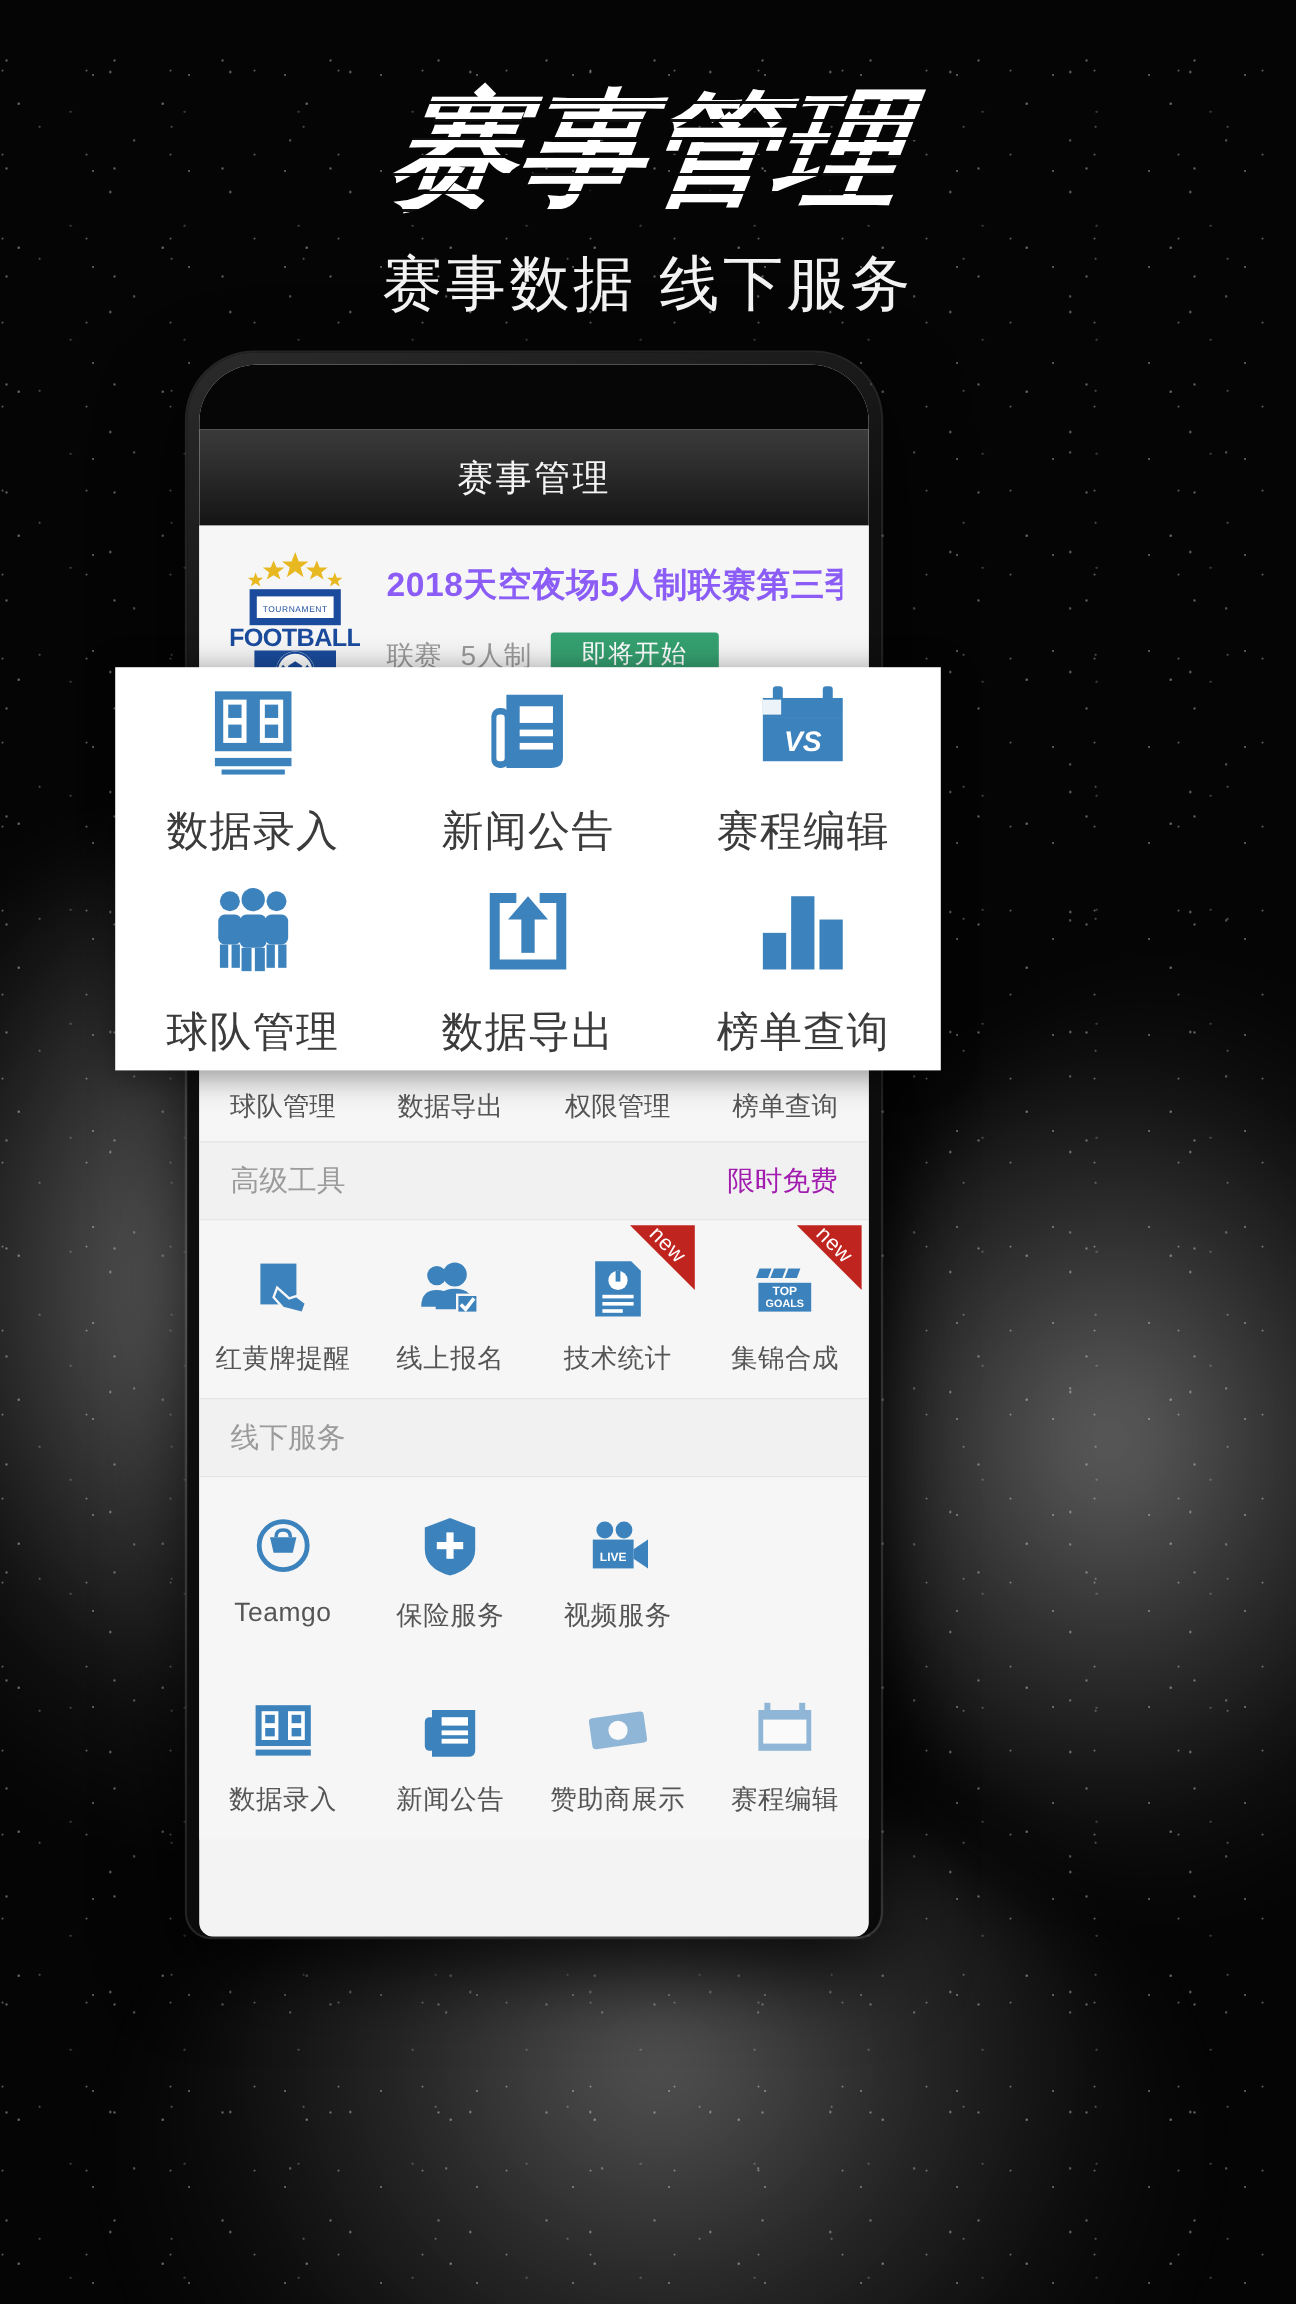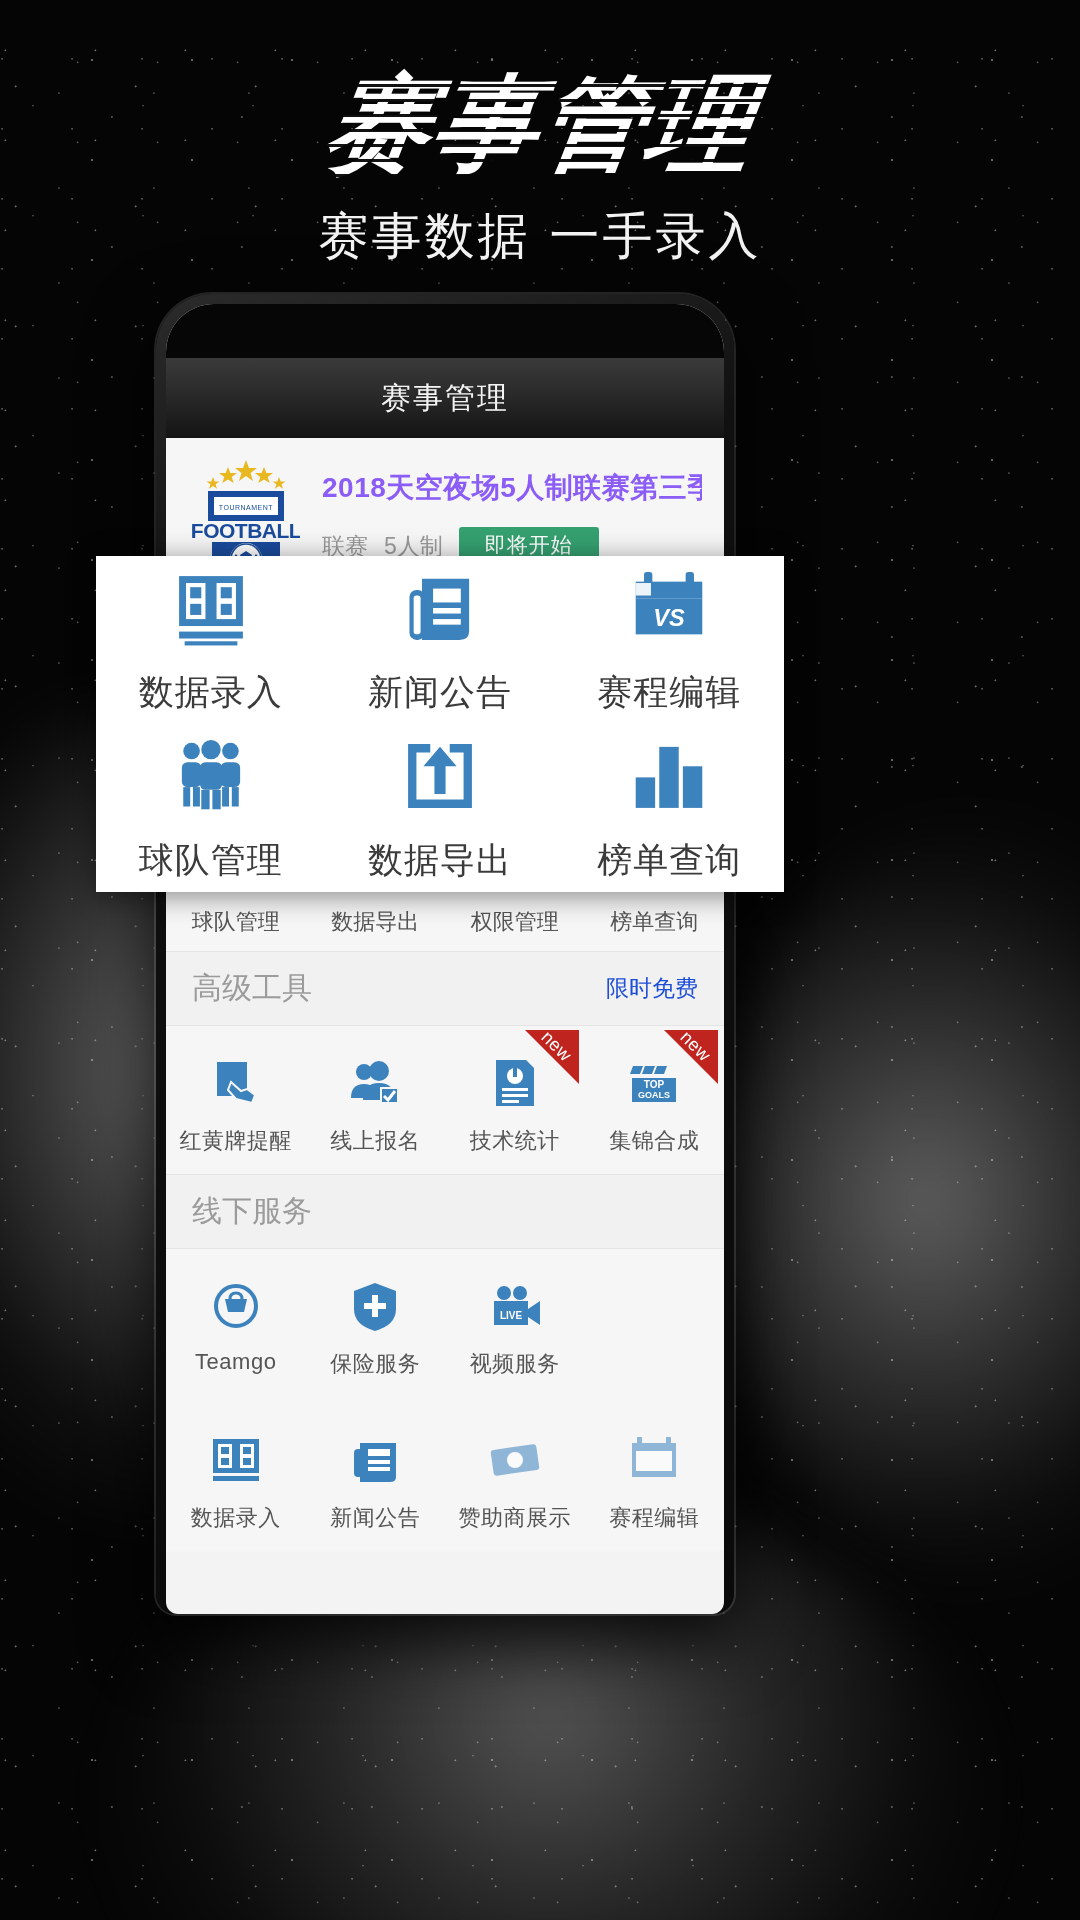--- a/index.html
+++ b/index.html
@@ -128,22 +128,22 @@
     background:#35a070; color:#fff; font-size:21px;
     padding:4px 26px 6px; border-radius:3px; letter-spacing:1px;
   }
 
   
   .sec-head{
     display:flex; justify-content:space-between; align-items:center;
     padding:16px 26px; background:#f1f1f1;
     border-top:1px solid #e4e4e4; border-bottom:1px solid #e4e4e4;
   }
-  .sec-title{ font-size:30px; color:#9b9b9b; }
-  .sec-extra{ font-size:23px; color:#1d4ed8; }
+  .sec-title{ font-size:24px; color:#9b9b9b; }
+  .sec-extra{ font-size:23px; color:#a21caf; }
   .grid4{
     display:grid; grid-template-columns:repeat(4,1fr);
     background:#f6f6f6; padding:16px 0 14px;
   }
   .cell{
     display:flex; flex-direction:column; align-items:center; gap:12px;
     position:relative; padding:10px 0 4px;
   }
   .cell-lbl{ font-size:22px; color:#555; letter-spacing:.5px; }
   .cell-ico{ width:62px; height:62px; display:block; }
@@ -191,21 +191,21 @@
 
 <div class="bg">
   <div class="splat splat-left"></div>
   <div class="splat splat-right"></div>
   <div class="splat splat-bottom"></div>
   <div class="grain"></div>
 </div>
 
 <div class="header">
   <div class="hero-title">赛事管理</div>
-  <div class="hero-sub">赛事数据 一手录入</div>
+  <div class="hero-sub">赛事数据 线下服务</div>
 </div>
 
 <div class="phone">
   <div class="phone-inner">
 
     <div class="bezel-top"></div>
 
     <div class="navbar">
       <span>赛事管理</span>
     </div>

